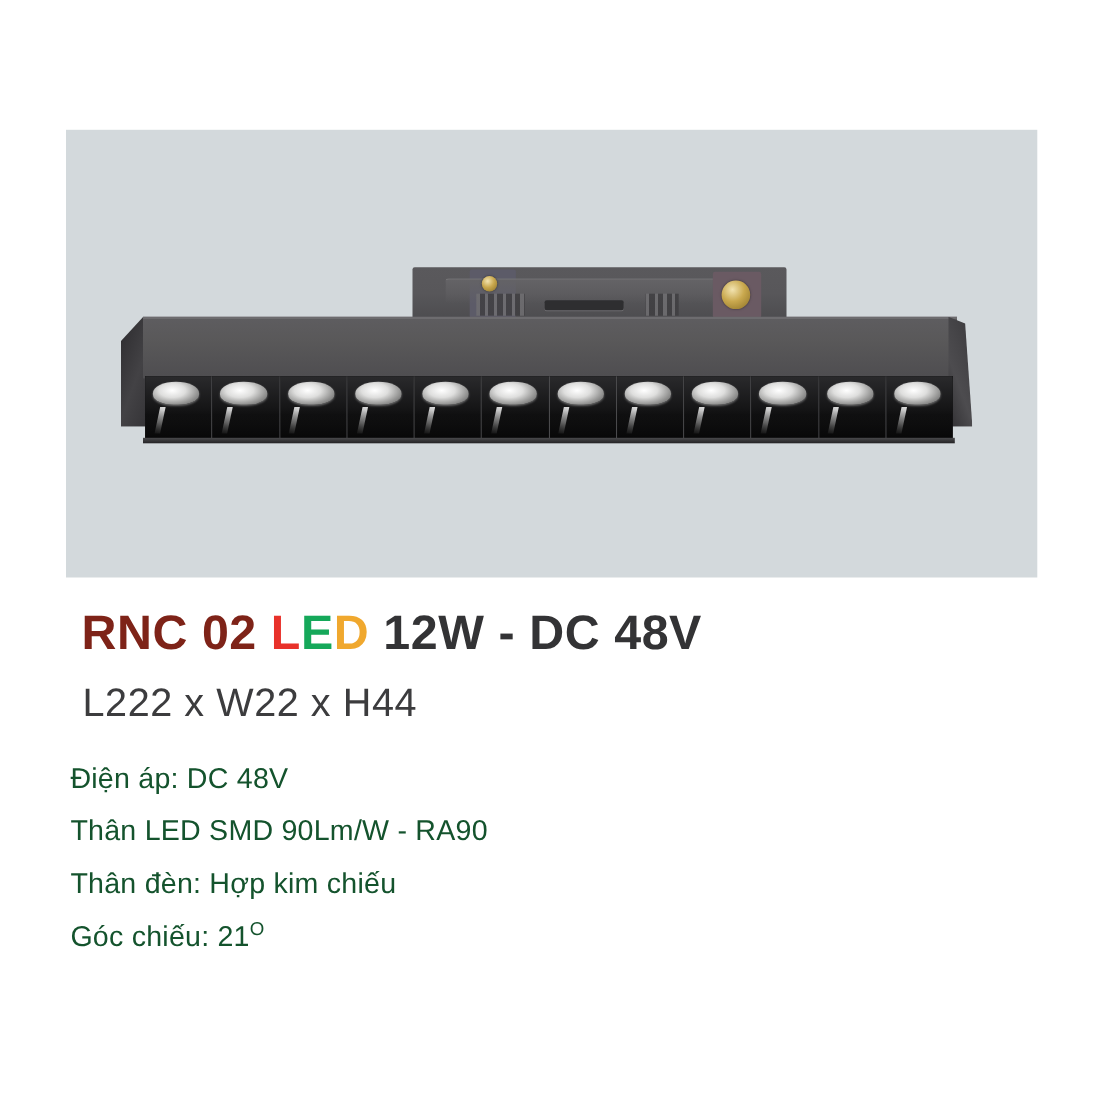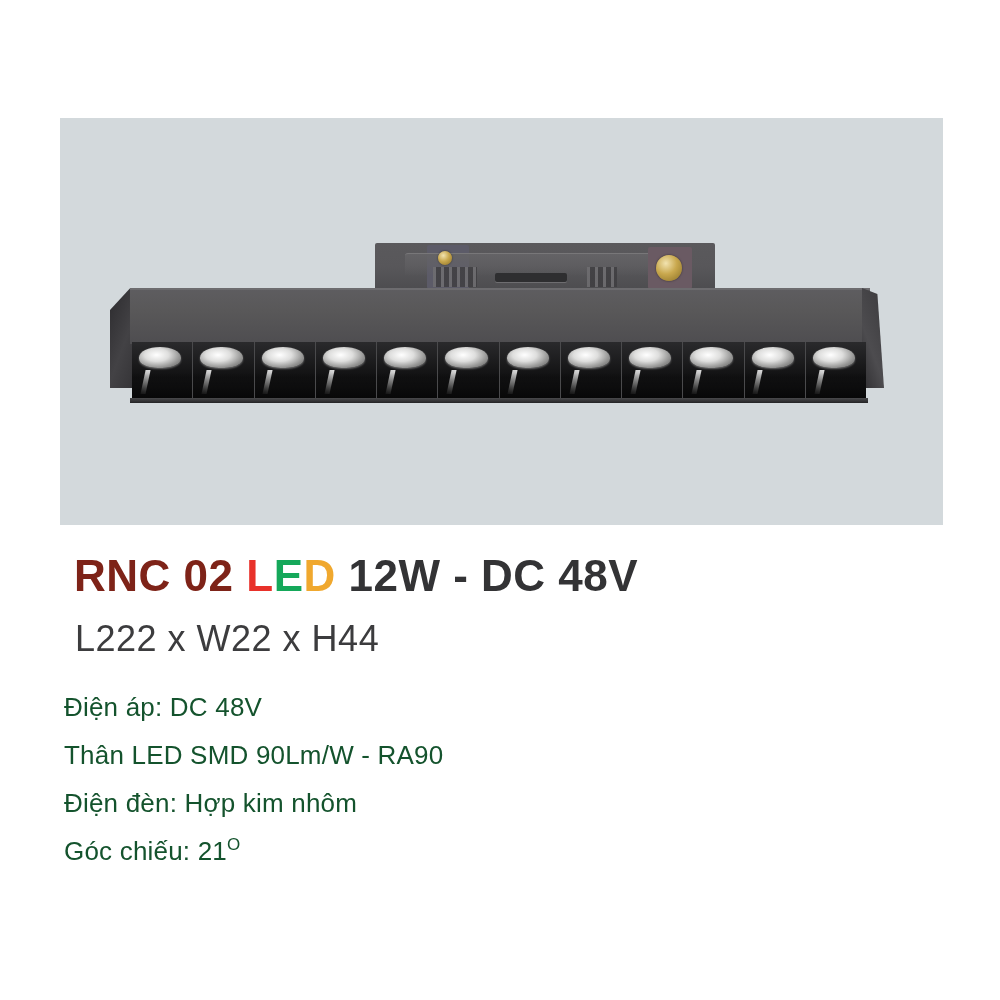--- a/index.html
+++ b/index.html
@@ -354,17 +354,17 @@
 
   <div class="title">
     <span class="t-model">RNC 02</span><span>&nbsp;</span><span class="t-l">L</span><span class="t-e">E</span><span class="t-d">D</span><span>&nbsp;</span><span class="t-spec">12W - DC 48V</span>
   </div>
 
   <div class="dims">L222 x W22 x H44</div>
 
   <div class="spec-list">
     <div class="spec-line">Điện áp: DC 48V</div>
     <div class="spec-line">Thân LED SMD 90Lm/W - RA90</div>
-    <div class="spec-line">Điện đèn: Hợp kim nhôm</div>
+    <div class="spec-line">Thân đèn: Hợp kim chiếu</div>
     <div class="spec-line"><span>Góc chiếu: 21</span><span class="deg">O</span></div>
   </div>
 
 </div>
 
 </body></html>

